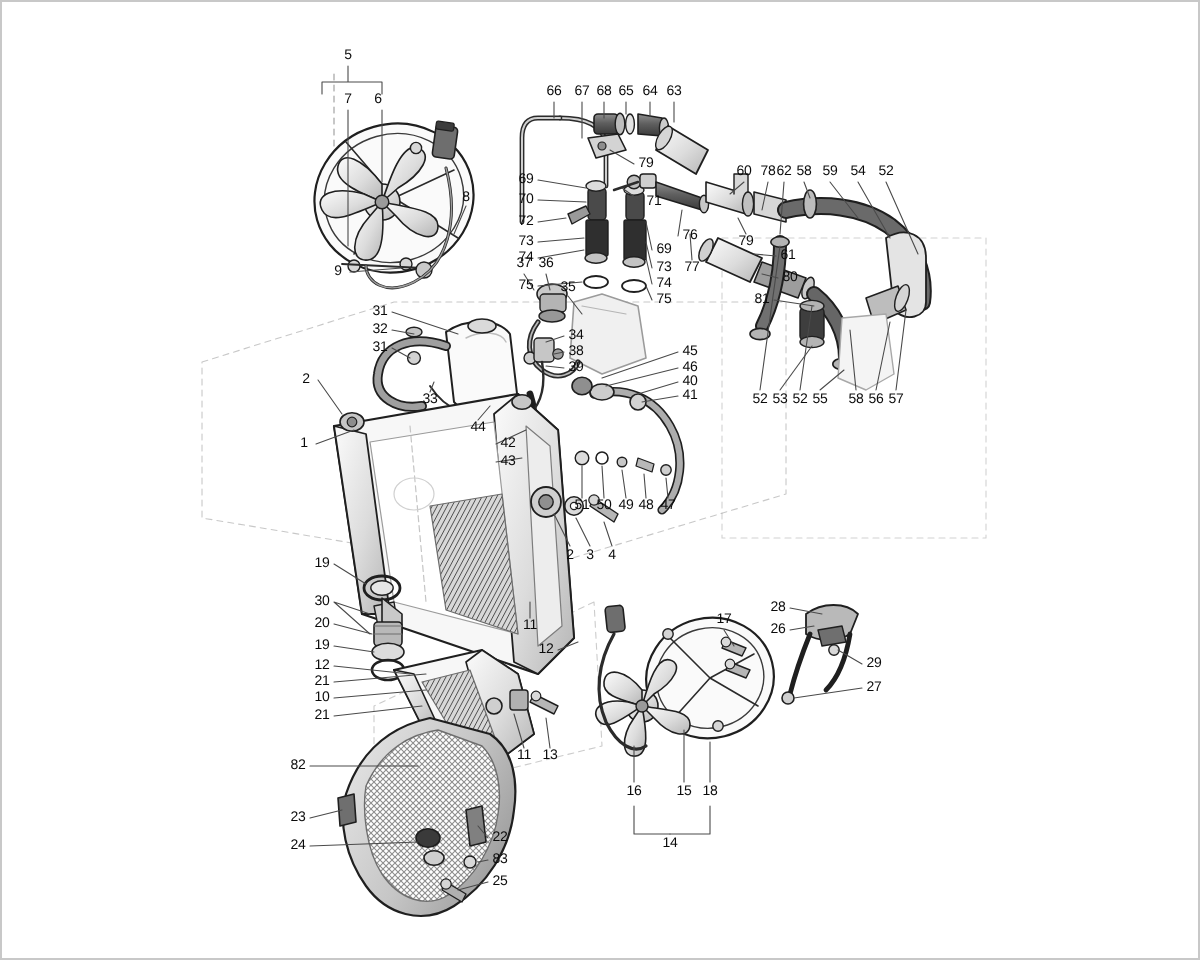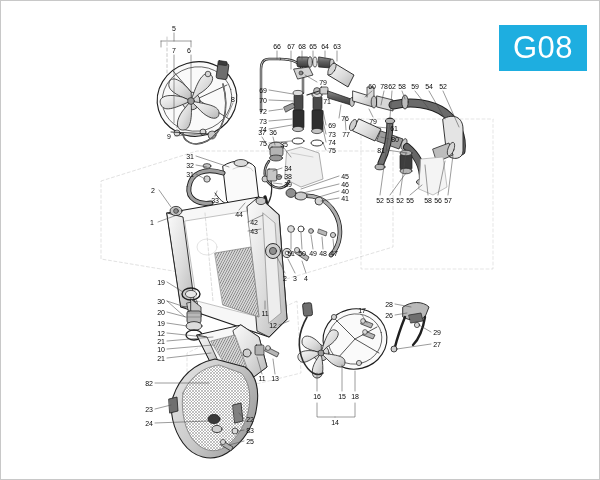--- a/index.html
+++ b/index.html
@@ -461,23 +461,20 @@
         <path d="M154 408 L170 404"></path>
         <path d="M154 422 L208 420"></path>
 
         <path d="M243 418 L238 412"></path>
         <path d="M243 429 L238 430"></path>
         <path d="M243 440 L228 444"></path>
       </g>
     </g>
   </svg>
 
-  <div id="badge">
-    <span>G08</span>
-  </div>
 
   <div id="labels">
       <div class="lbl" style="left: 173px; top: 27px;">5</div>
       <div class="lbl" style="left: 173px; top: 49px;">7</div>
       <div class="lbl" style="left: 188px; top: 49px;">6</div>
       <div class="lbl" style="left: 232px; top: 98px;">8</div>
       <div class="lbl" style="left: 168px; top: 135px;">9</div>
       <div class="lbl" style="left: 276px; top: 45px;">66</div>
       <div class="lbl" style="left: 290px; top: 45px;">67</div>
       <div class="lbl" style="left: 301px; top: 45px;">68</div>

